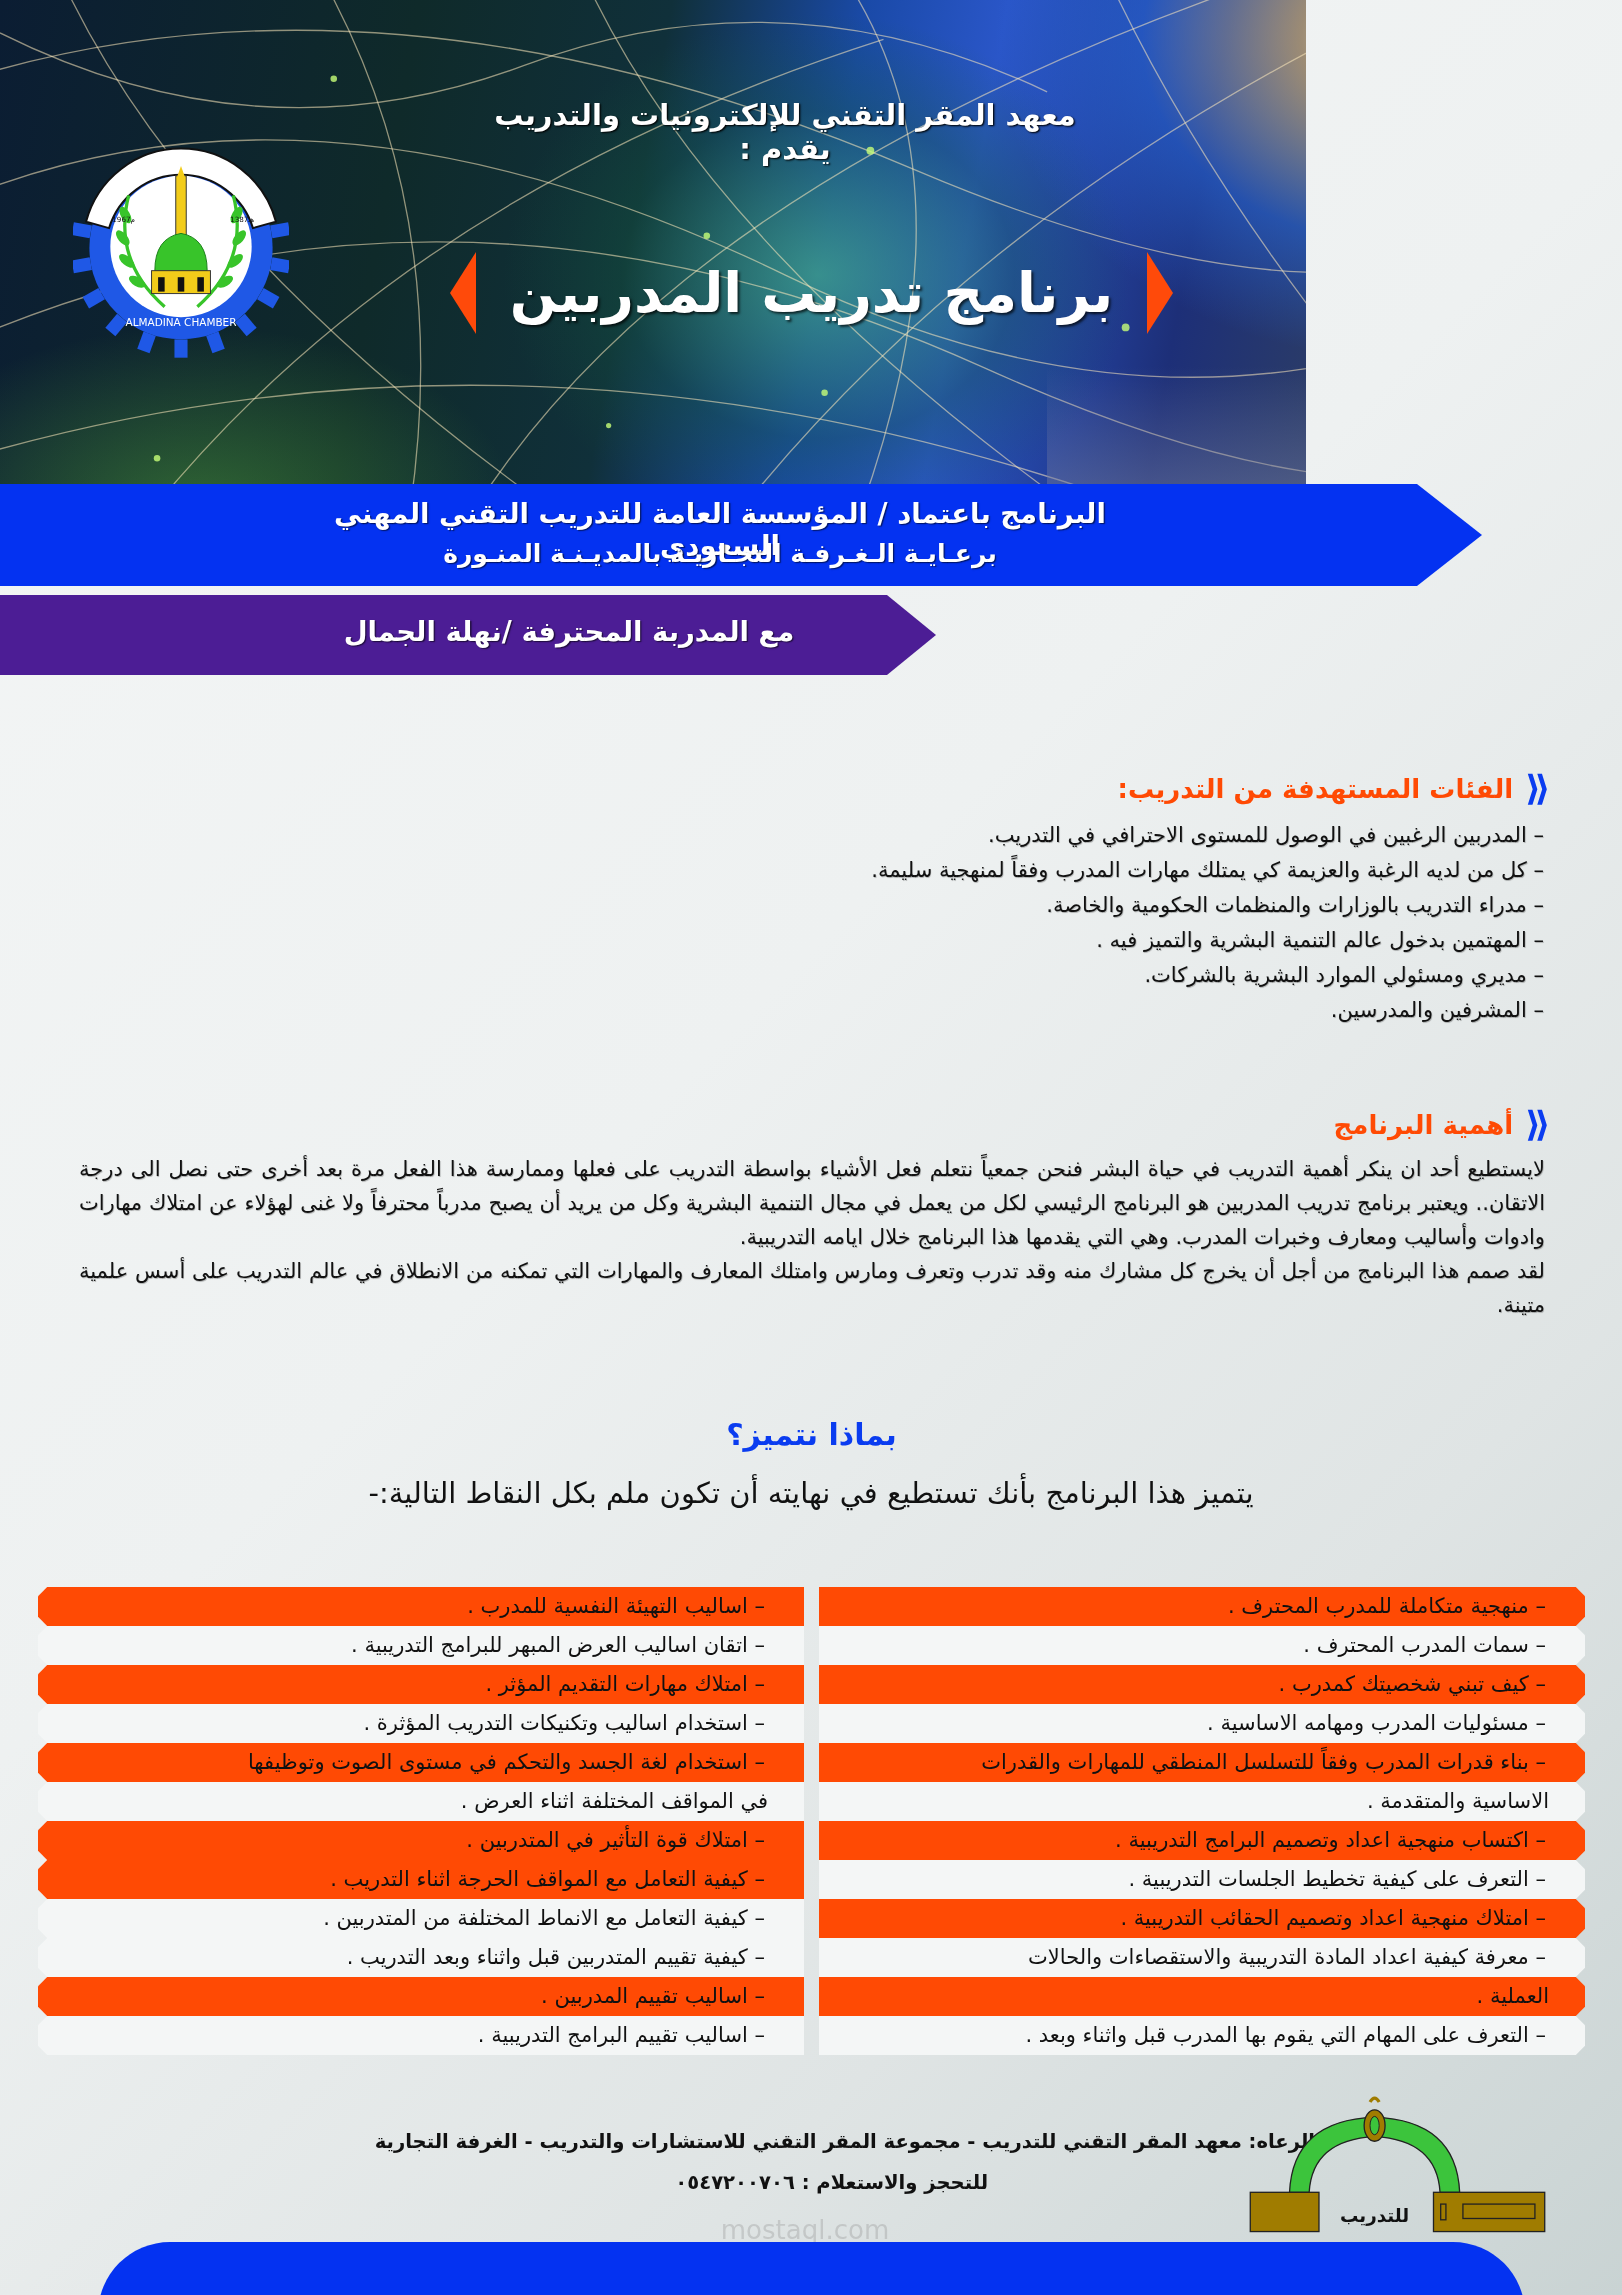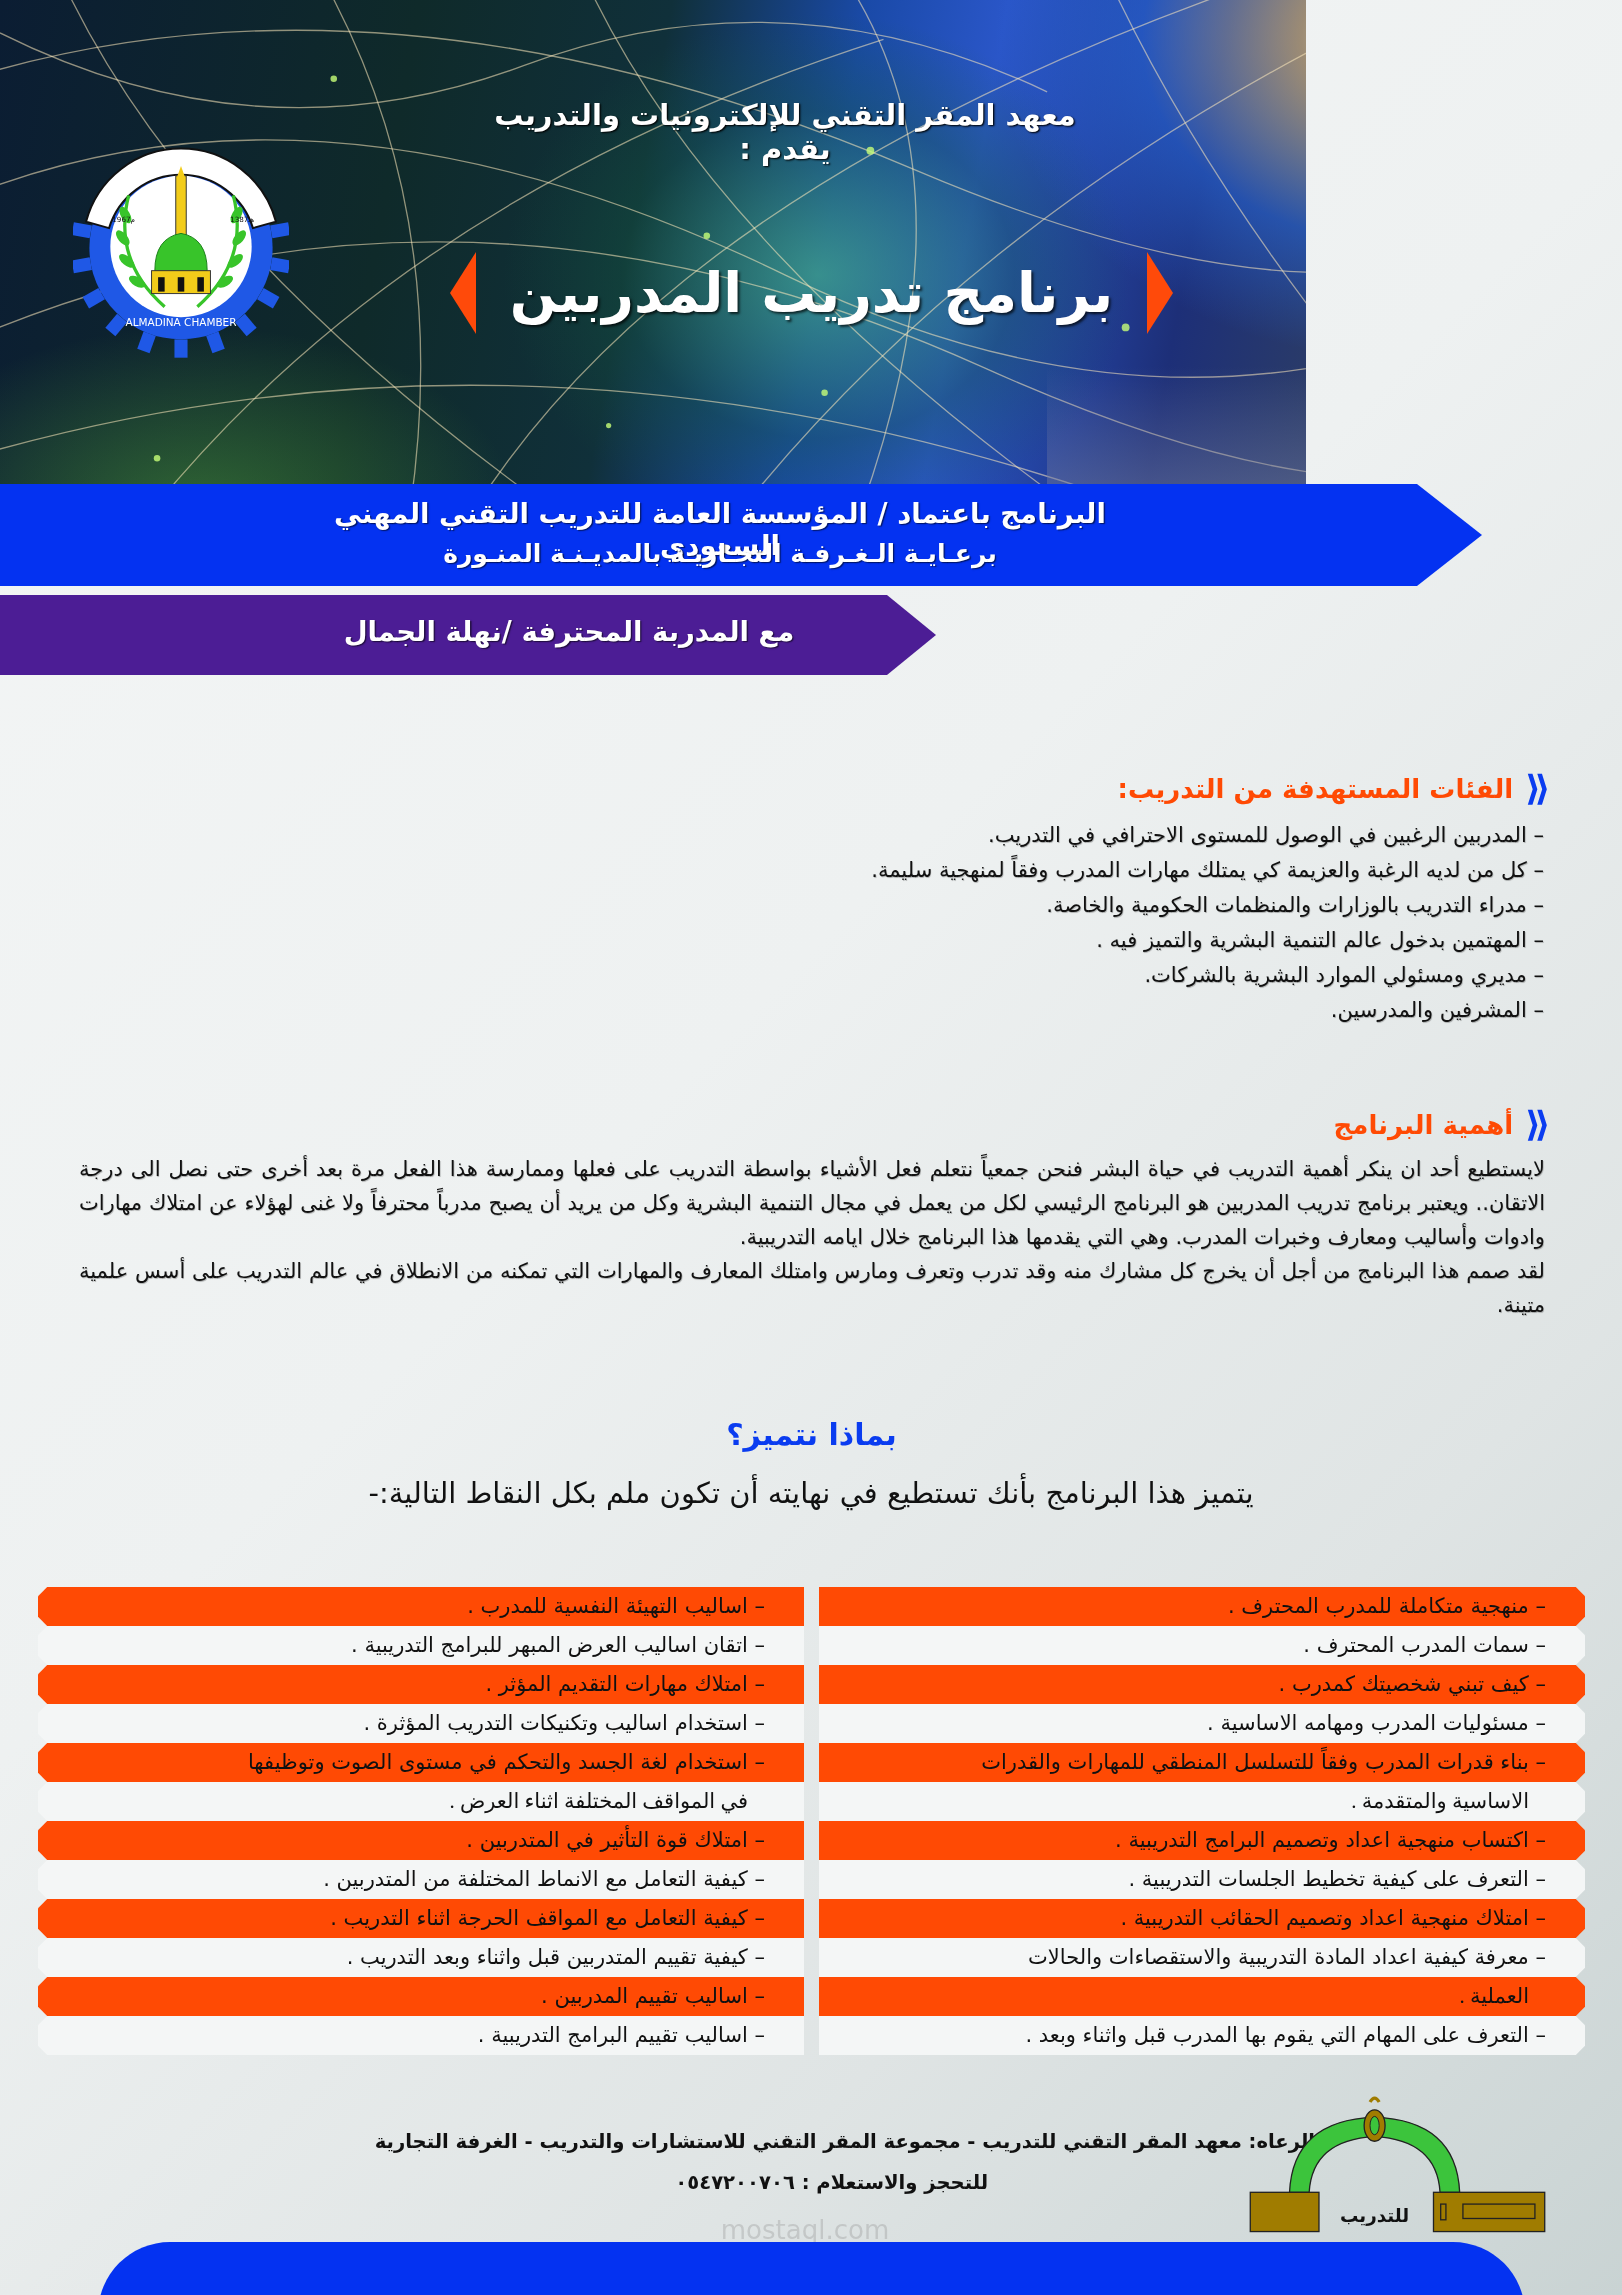--- a/index.html
+++ b/index.html
@@ -105,21 +105,21 @@
   .col.right { left: 819px; }
   .col.left { left: 38px; }
   .row {
     height: 39px; direction: rtl; font-size: 21px; color: #111; line-height: 39px;
     padding-right: 39px; white-space: nowrap; overflow: hidden;
   }
   .col.right .row { clip-path: polygon(0 0, calc(100% - 9.2px) 0, 100% 9.2px, 100% calc(100% - 9.2px), calc(100% - 9.2px) 100%, 0 100%); }
   .col.left .row { clip-path: polygon(9.2px 0, 100% 0, 100% 100%, 9.2px 100%, 0 calc(100% - 9.2px), 0 9.2px); }
   .row.o { background: #ff4a04; }
   .row.w { background: #f4f6f6; }
-  .row.indent { padding-right: 56px; font-family: Liberation Serif, serif; }
+  .row.indent { padding-right: 36px; }
   
   .sponsors {
     position: absolute; left: 288px; top: 2130px; width: 1027px; direction: rtl; text-align: right;
     font-size: 19.6px; font-weight: bold; color: #111;
   }
   .contact {
     position: absolute; left: 615px; top: 2171px; width: 373px; direction: rtl; text-align: right;
     font-size: 19.6px; font-weight: bold; color: #111;
   }
   .watermark {
@@ -288,22 +288,22 @@
 </div>
 
 <div class="col left">
   <div class="row o">– اساليب التهيئة النفسية للمدرب .</div>
   <div class="row w">– اتقان اساليب العرض المبهر للبرامج التدريبية .</div>
   <div class="row o">– امتلاك مهارات التقديم المؤثر .</div>
   <div class="row w">– استخدام اساليب وتكنيكات التدريب المؤثرة .</div>
   <div class="row o">– استخدام لغة الجسد والتحكم في مستوى الصوت وتوظيفها</div>
   <div class="row w indent">في المواقف المختلفة اثناء العرض .</div>
   <div class="row o">– امتلاك قوة التأثير في المتدربين .</div>
+  <div class="row o">– كيفية التعامل مع المواقف الحرجة اثناء التدريب .</div>
   <div class="row w">– كيفية التعامل مع الانماط المختلفة من المتدربين .</div>
-  <div class="row o">– كيفية التعامل مع المواقف الحرجة اثناء التدريب .</div>
   <div class="row w">– كيفية تقييم المتدربين قبل واثناء وبعد التدريب .</div>
   <div class="row o">– اساليب تقييم المدربين .</div>
   <div class="row w">– اساليب تقييم البرامج التدريبية .</div>
 </div>
 
 <div class="sponsors">الرعاه: معهد المقر التقني للتدريب - مجموعة المقر التقني للاستشارات والتدريب -  الغرفة التجارية</div>
 <div class="contact">للتحجز والاستعلام : ٠٥٤٧٢٠٠٧٠٦</div>
 <div class="watermark">mostaql.com</div>
 
 <svg class="bottom-logo" viewBox="0 0 460 215">

